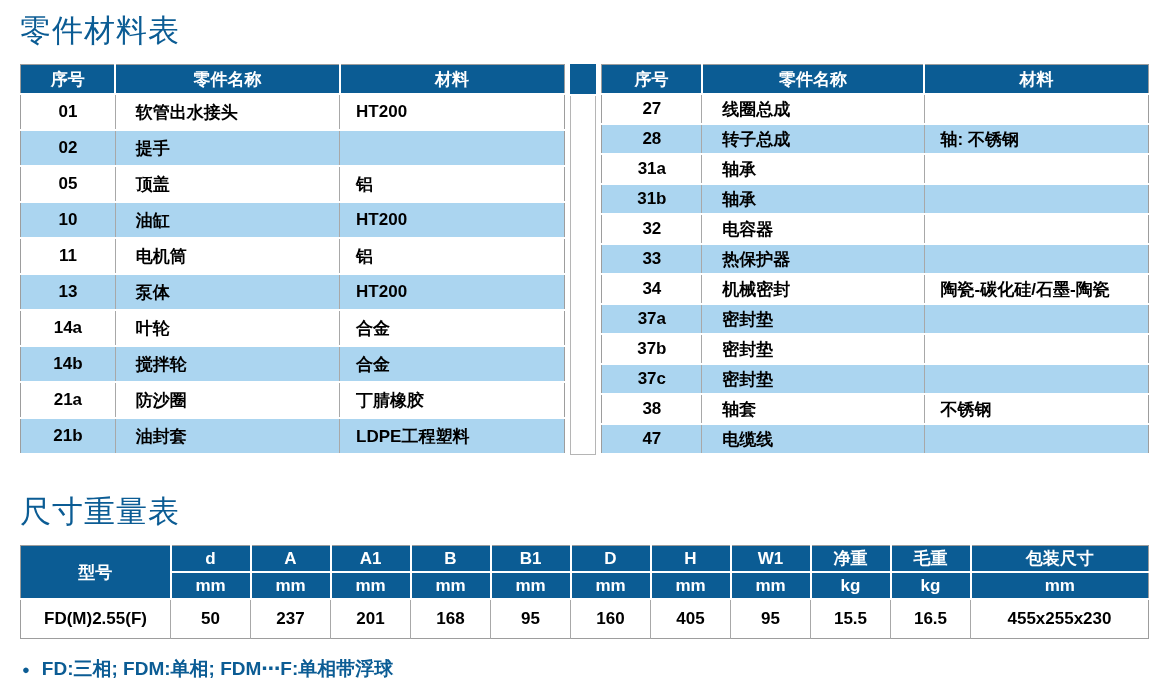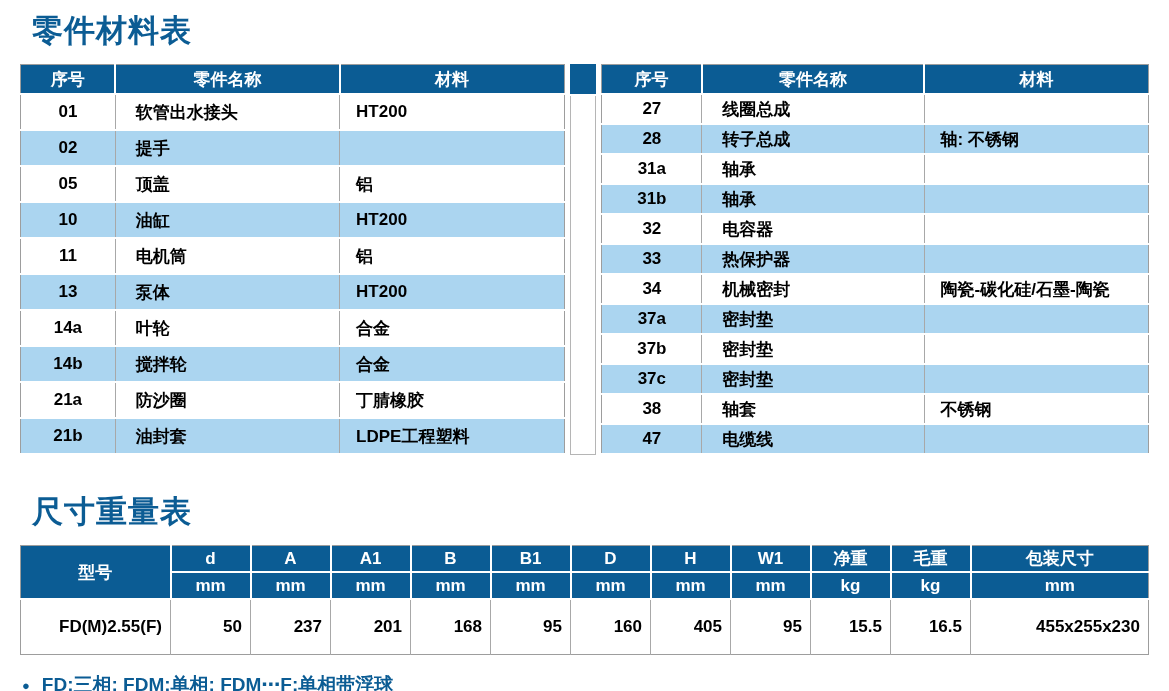--- a/index.html
+++ b/index.html
@@ -6,23 +6,23 @@
   body {
     width: 1169px; height: 691px;
     box-sizing: border-box;
     padding: 10px 20px 0 20px;
     font-family: "Liberation Sans", "DejaVu Sans", sans-serif;
     color: #000;
   }
   h1.section-title {
     color: #0b5c94;
     font-size: 31px;
-    font-weight: bold;
+    font-weight: normal;
     letter-spacing: 1px;
-    margin: 4px 0 16px 12px;
+    margin: 4px 0 16px 0;
     line-height: 1.1;
   }
   h1.second { margin-top: 40px; }
 
   .tables-row { display: flex; align-items: stretch; }
 
   table { border-collapse: collapse; table-layout: fixed; }
 
   
   .parts-table { border: 1px solid #9d9d9d; }
@@ -59,21 +59,21 @@
     background: #0b5c94; color: #ffffff;
     font-size: 17px; font-weight: bold;
     height: 25px; padding: 0; text-align: center;
     border-right: 2px solid #ffffff;
     border-bottom: 2px solid #ffffff;
   }
   .size-table th:last-child { border-right: none; }
   .size-table td {
     background: #ffffff;
     font-size: 17px; font-weight: bold;
-    height: 38px; padding: 8px; text-align: right;
+    height: 38px; padding: 0; text-align: center;
     border-right: 1px solid #a8a8a8;
     border-top: 1px solid #c9c9c9;
   }
   .size-table td:last-child { border-right: none; }
 
   
   .footnote {
     margin-top: 17px;
     display: flex; align-items: center;
     color: #0b5c94; font-weight: bold; font-size: 19px;

